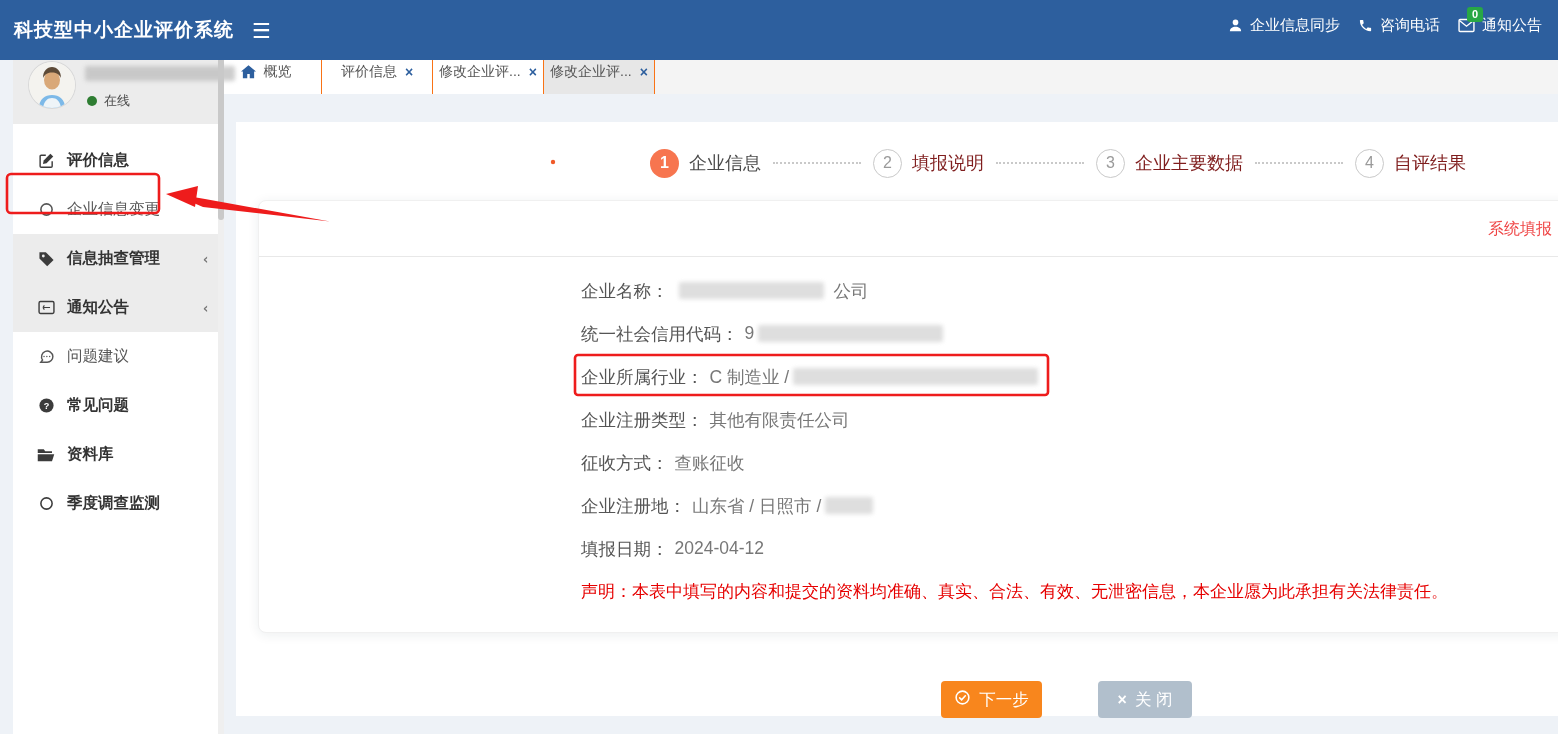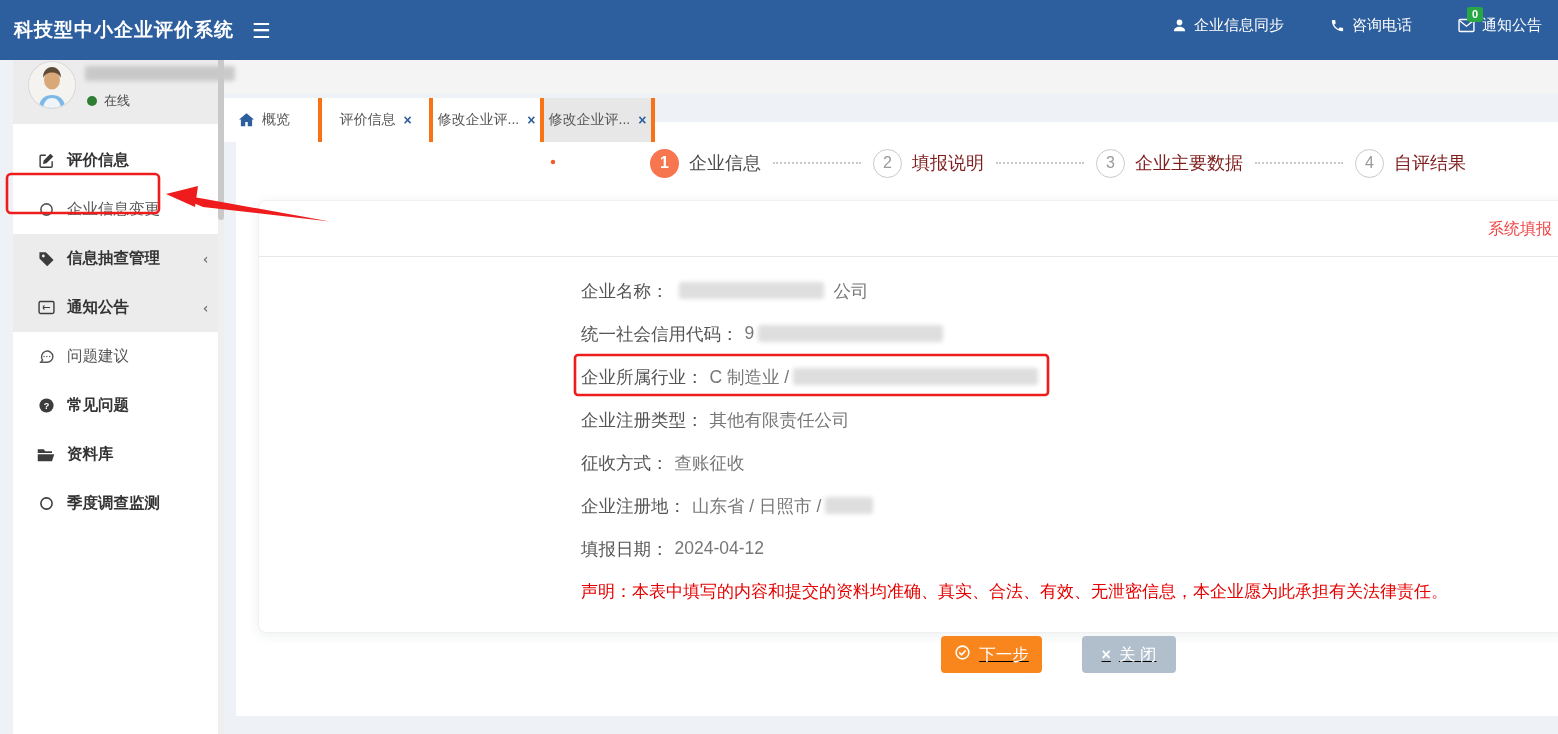--- a/index.html
+++ b/index.html
@@ -6,21 +6,21 @@
   html,body { width:1558px; height:734px; overflow:hidden; }
   body { font-family:"Liberation Sans","DejaVu Sans",sans-serif; background:#eef2f7; }
   .screen { position:relative; width:1558px; height:734px; overflow:hidden; }
 
   
   .navbar { position:absolute; left:0; top:0; width:1558px; height:60px; background:#2d5f9e; display:flex; align-items:center; z-index:5; }
   .nav-title { color:#fff; font-size:19px; font-weight:bold; margin-left:14px; letter-spacing:1px; }
   .hamburger { color:#fff; font-size:21px; margin-left:18px; cursor:pointer; line-height:1; }
   .guide-link { position:absolute; left:745px; top:0; height:50px; display:flex; align-items:center; gap:8px; color:#f2821c; font-size:19px; font-weight:bold; cursor:pointer; }
   .guide-link svg { display:block; }
-  .nav-right { position:absolute; right:16px; top:0; height:50px; display:flex; align-items:center; gap:46px; }
+  .nav-right { position:absolute; right:16px; top:0; height:50px; display:flex; align-items:center; gap:18px; }
   .nav-item { color:#fff; font-size:15px; display:flex; align-items:center; gap:7px; cursor:pointer; position:relative; }
   .nav-item svg { display:block; }
   .badge { position:absolute; top:-9px; left:9px; background:#28a745; color:#fff; font-size:11px; font-weight:bold; min-width:16px; height:15px; line-height:15px; text-align:center; border-radius:3px; padding:0 3px; }
 
   
   .sidebar { position:absolute; left:13px; top:50px; width:211px; height:684px; background:#fff; z-index:4; }
   .profile { height:74px; background:#ececec; position:relative; }
   .avatar { position:absolute; left:16px; top:12px; width:46px; height:46px; border-radius:50%; overflow:hidden; background:#f6f6f4; box-shadow:0 0 0 1px #d8d8d8; }
   .p-name { position:absolute; left:72px; top:16px; width:150px; height:15px; background:#bdbdbd; border-radius:2px; filter:blur(2px); opacity:.75; }
   .p-status { position:absolute; left:74px; top:42px; font-size:13px; color:#4a4a4a; display:flex; align-items:center; gap:7px; }
@@ -29,21 +29,21 @@
   .menu-item { height:49px; display:flex; align-items:center; padding:0 14px 0 22px; cursor:pointer; font-size:15.5px; color:#333; font-weight:bold; }
   .menu-item.plain { font-weight:normal; color:#555; }
   .menu-item.shaded { background:#ececec; }
   .menu-item .mi-icon { width:22px; margin-right:10px; display:flex; align-items:center; justify-content:center; color:#3c3c3c; }
   .menu-item .chev { margin-left:auto; color:#777; font-size:14px; font-family:"DejaVu Sans Mono",monospace; }
   .scroll-strip { position:absolute; left:205px; top:0px; width:6px; height:684px; background:#efefef; }
   .scroll-thumb { position:absolute; left:0; top:0; width:6px; height:170px; background:#c9c9c9; border-radius:3px; }
 
   
   .tabbar { position:absolute; left:211px; top:50px; right:0; height:44px; background:#f4f4f4; display:flex; z-index:3; }
-  .tab { width:111px; height:44px; background:#fff; border-right:4px solid #f97316; display:flex; align-items:center; justify-content:center; gap:8px; font-size:14px; color:#555; cursor:pointer;margin-top:48px; }
+  .tab { width:111px; height:44px; background:#fff; border-right:1px solid #f97316; display:flex; align-items:center; justify-content:center; gap:8px; font-size:14px; color:#555; cursor:pointer; }
   .tab.active { background:#e7e7e7; }
   .tab .tab-close { color:#2d5f9e; font-weight:bold; font-size:14px; line-height:1; cursor:pointer; }
   .tab .home-ico { color:#2d5f9e; display:flex; }
 
   
   .content { position:absolute; left:211px; top:94px; right:0; bottom:0; background:#eef2f7; }
   .panel { position:absolute; left:25px; top:28px; right:0; height:594px; background:#fff; }
 
   
   .stepper { position:absolute; left:414px; top:22px; height:38px; display:flex; align-items:center; }
@@ -61,21 +61,21 @@
   .card-header-text { position:absolute; left:1229px; top:18px; font-size:16px; color:#ef4444; white-space:nowrap; }
   .card-divider { position:absolute; left:0; right:0; top:55px; border-top:1px solid #e8e8e8; }
   .fields { position:absolute; left:322px; top:68px; }
   .frow { height:43px; display:flex; align-items:center; font-size:17.5px; white-space:nowrap; }
   .flabel { color:#555;font-family:Liberation Mono, monospace; }
   .fvalue { color:#777; margin-left:6px; }
   .redact { display:inline-block; height:17px; background:#d6d6d6; border-radius:2px; filter:blur(2px); opacity:.8; vertical-align:middle; margin:0 4px; }
   .declaration { color:#e60000; font-size:17px; }
 
   
-  .btn-row { position:absolute; left:705px; top:514px; display:flex; gap:40px;text-decoration:underline; }
+  .btn-row { position:absolute; left:705px; top:559px; display:flex; gap:56px; }
   .btn { height:37px; border:none; border-radius:4px; color:#fff; font-size:16.5px; display:flex; align-items:center; justify-content:center; gap:8px; cursor:pointer; font-family:inherit; }
   .btn-next { width:101px; background:#f8861d; }
   .btn-close { width:94px; background:#b1bfcc; }
   .btn .x-ico { font-size:16px; font-weight:bold; }
 
   
   .anno { position:absolute; left:0; top:0; width:1558px; height:734px; pointer-events:none; z-index:20; }
 </style>
 </head>
 <body>

